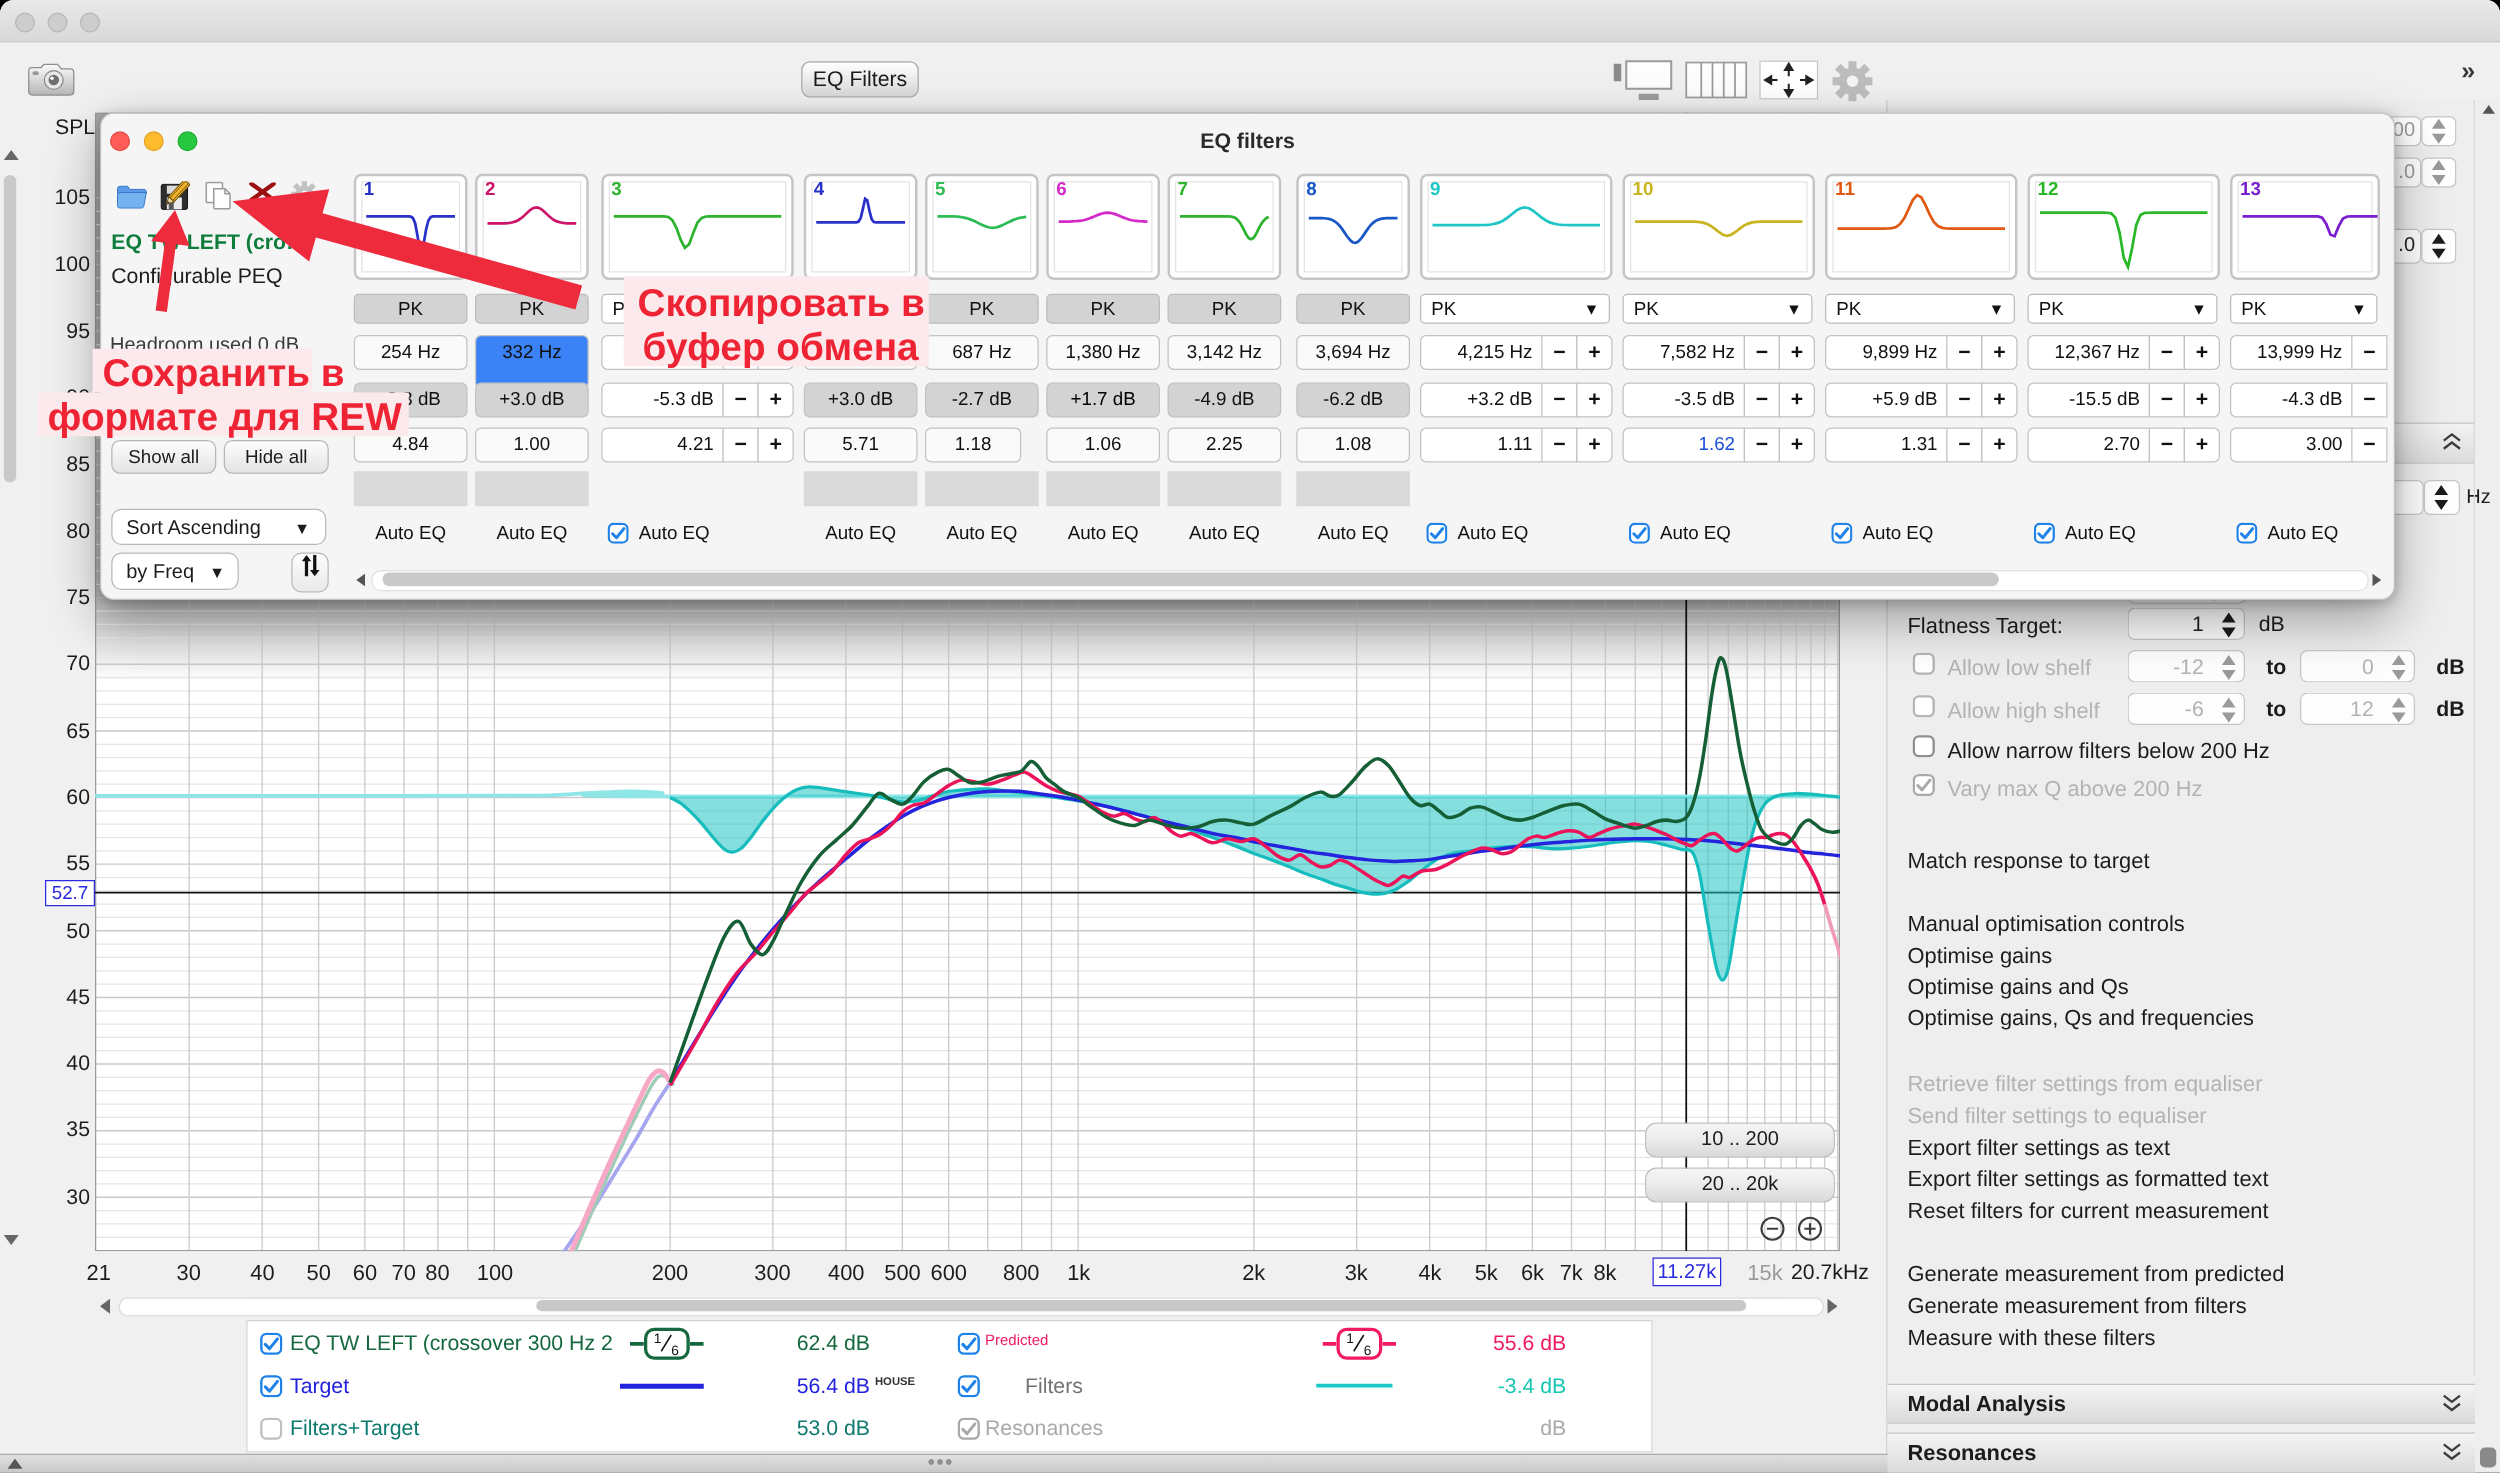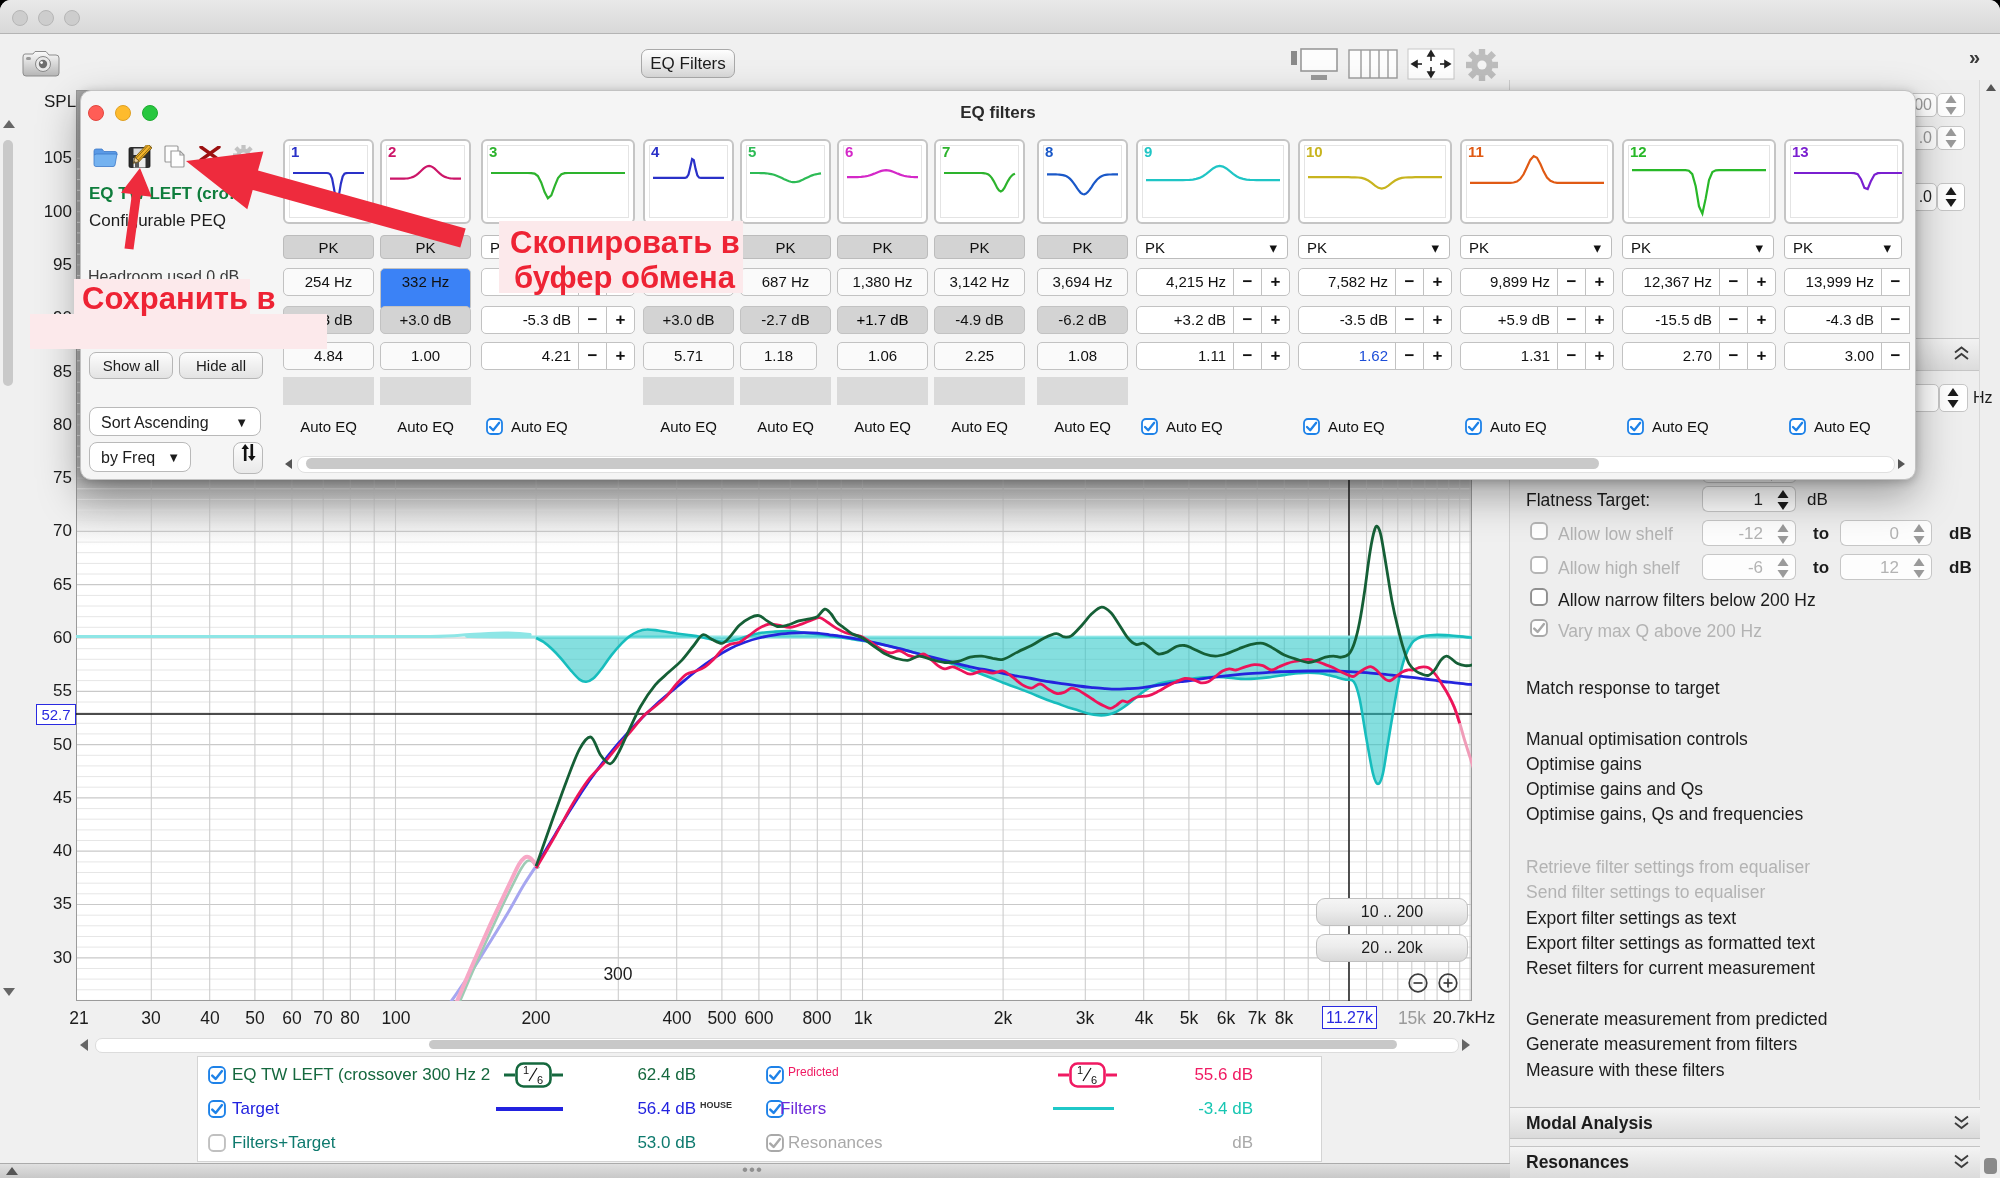--- a/index.html
+++ b/index.html
@@ -338,21 +338,21 @@
     <div class="ab" style="left:28px;top:148px;width:44px;text-align:right;font-size:17px;color:#1c1c1c">105</div>
     <div class="ab" style="left:39px;top:1008px;width:80px;text-align:center;font-size:17.5px;color:#1c1c1c">21</div>
     <div class="ab" style="left:111px;top:1008px;width:80px;text-align:center;font-size:17.5px;color:#1c1c1c">30</div>
     <div class="ab" style="left:170px;top:1008px;width:80px;text-align:center;font-size:17.5px;color:#1c1c1c">40</div>
     <div class="ab" style="left:215px;top:1008px;width:80px;text-align:center;font-size:17.5px;color:#1c1c1c">50</div>
     <div class="ab" style="left:252px;top:1008px;width:80px;text-align:center;font-size:17.5px;color:#1c1c1c">60</div>
     <div class="ab" style="left:283px;top:1008px;width:80px;text-align:center;font-size:17.5px;color:#1c1c1c">70</div>
     <div class="ab" style="left:310px;top:1008px;width:80px;text-align:center;font-size:17.5px;color:#1c1c1c">80</div>
     <div class="ab" style="left:356px;top:1008px;width:80px;text-align:center;font-size:17.5px;color:#1c1c1c">100</div>
     <div class="ab" style="left:496px;top:1008px;width:80px;text-align:center;font-size:17.5px;color:#1c1c1c">200</div>
-    <div class="ab" style="left:578px;top:964px;width:80px;text-align:center;font-size:17.5px;color:#1c1c1c">300</div>
+    <div class="ab" style="left:578px;top:1008px;width:80px;text-align:center;font-size:17.5px;color:#1c1c1c">300</div>
     <div class="ab" style="left:637px;top:1008px;width:80px;text-align:center;font-size:17.5px;color:#1c1c1c">400</div>
     <div class="ab" style="left:682px;top:1008px;width:80px;text-align:center;font-size:17.5px;color:#1c1c1c">500</div>
     <div class="ab" style="left:719px;top:1008px;width:80px;text-align:center;font-size:17.5px;color:#1c1c1c">600</div>
     <div class="ab" style="left:777px;top:1008px;width:80px;text-align:center;font-size:17.5px;color:#1c1c1c">800</div>
     <div class="ab" style="left:823px;top:1008px;width:80px;text-align:center;font-size:17.5px;color:#1c1c1c">1k</div>
     <div class="ab" style="left:963px;top:1008px;width:80px;text-align:center;font-size:17.5px;color:#1c1c1c">2k</div>
     <div class="ab" style="left:1045px;top:1008px;width:80px;text-align:center;font-size:17.5px;color:#1c1c1c">3k</div>
     <div class="ab" style="left:1104px;top:1008px;width:80px;text-align:center;font-size:17.5px;color:#1c1c1c">4k</div>
     <div class="ab" style="left:1149px;top:1008px;width:80px;text-align:center;font-size:17.5px;color:#1c1c1c">5k</div>
     <div class="ab" style="left:1186px;top:1008px;width:80px;text-align:center;font-size:17.5px;color:#1c1c1c">6k</div>
@@ -400,21 +400,21 @@
     <div class="ab" style="left:766px;top:1066px"><svg width="18" height="18" viewBox="0 0 17 17">
         <rect x="1" y="1" width="15" height="15" rx="4" fill="#fff" stroke="#1e82e8" stroke-width="1.8"></rect>
         <polyline points="4,9 7.2,12.2 13.2,4.8" fill="none" stroke="#1e82e8" stroke-width="2.3" stroke-linecap="round" stroke-linejoin="round"></polyline>
       </svg></div>
     <div class="ab" style="left:788px;top:1065px;font-size:12px;color:#f01a62">Predicted</div>
     <div class="ab" style="left:1189px;top:1065px;width:64px;text-align:right;font-size:17px;color:#f01a62">55.6 dB</div>
     <div class="ab" style="left:766px;top:1100px"><svg width="18" height="18" viewBox="0 0 17 17">
         <rect x="1" y="1" width="15" height="15" rx="4" fill="#fff" stroke="#1e82e8" stroke-width="1.8"></rect>
         <polyline points="4,9 7.2,12.2 13.2,4.8" fill="none" stroke="#1e82e8" stroke-width="2.3" stroke-linecap="round" stroke-linejoin="round"></polyline>
       </svg></div>
-    <div class="ab" style="left:780px;top:1099px;font-size:17px;color:#6d28d9">Filters</div>
+    <div class="ab" style="left:820px;top:1099px;font-size:17px;color:#737373">Filters</div>
     <div class="ab" style="left:1189px;top:1099px;width:64px;text-align:right;font-size:17px;color:#17c6b2">-3.4 dB</div>
     <div class="ab" style="left:766px;top:1134px"><svg width="18" height="18" viewBox="0 0 17 17">
         <rect x="1" y="1" width="15" height="15" rx="4" fill="#fff" stroke="#a9a9a9" stroke-width="1.8"></rect>
         <polyline points="4,9 7.2,12.2 13.2,4.8" fill="none" stroke="#a9a9a9" stroke-width="2.3" stroke-linecap="round" stroke-linejoin="round"></polyline>
       </svg></div>
     <div class="ab" style="left:788px;top:1133px;font-size:17px;color:#a9a9a9">Resonances</div>
     <div class="ab" style="left:1189px;top:1133px;width:64px;text-align:right;font-size:17px;color:#a9a9a9">dB</div>
     <div class="ab" style="left:700px;top:1100px;font-size:9px;color:#333;font-weight:bold">HOUSE</div>
     <div class="ab" style="left:496px;top:1107px;width:67px;height:3.5px;background:#2222df"></div>
     <div class="ab" style="left:1053px;top:1107px;width:61px;height:3px;background:#1fc8c8"></div>
@@ -706,19 +706,20 @@
       </div>
       <div class="ab" style="left:216px;top:365px;width:1596px;height:15px;background:#fff;border:1px solid #e0e0e0;border-radius:8px"></div>
       <div class="ab" style="left:225px;top:367px;width:1293px;height:11px;background:#c9c9c9;border-radius:6px"></div>
       <div class="ab" style="left:204px;top:368px;width:0;height:0;border-top:5px solid transparent;border-bottom:5px solid transparent;border-right:7px solid #555"></div>
       <div class="ab" style="left:1817px;top:368px;width:0;height:0;border-top:5px solid transparent;border-bottom:5px solid transparent;border-left:7px solid #555"></div>
     </div>
     <div class="ab" style="left:88px;top:268px;font-size:16px;color:#3a3a3a">Headroom used 0 dB</div>
     <div class="ab" style="left:74px;top:279px;width:176px;height:35px;background:#fce9eb"></div>
     <div class="ab" style="left:30px;top:314px;width:297px;height:35px;background:#fce9eb"></div>
     <div class="ab" style="left:82px;top:281px;font-size:31px;font-weight:bold;color:#ee2334;white-space:nowrap">Сохранить в</div>
+    <div class="ab" style="left:38px;top:316px;font-size:31px;font-weight:bold;color:#ee2334;white-space:nowrap">формате для REW</div>
     <div class="ab" style="left:499px;top:221px;width:244px;height:72px;background:#fce9eb"></div>
     <div class="ab" style="left:510px;top:225px;font-size:31px;font-weight:bold;color:#ee2334;white-space:nowrap">Скопировать в</div>
     <div class="ab" style="left:514px;top:260px;font-size:31px;font-weight:bold;color:#ee2334;white-space:nowrap">буфер обмена</div>
     <svg class="ab" width="2000" height="1178" viewBox="0 0 2000 1178" style="left:0;top:0;pointer-events:none">
       <polygon points="133.5,249.6 140.8,195.4 151.7,196.8 140.0,168.0 121.0,192.7 131.9,194.1 124.5,248.4" fill="#ee2b3d"></polygon>
       <polygon points="465.7,228.4 258.0,170.6 263.4,151.4 186.0,161.0 247.3,209.2 252.7,189.9 460.3,247.6" fill="#ee2b3d"></polygon>
     </svg>
   </div>
 </body></html>

